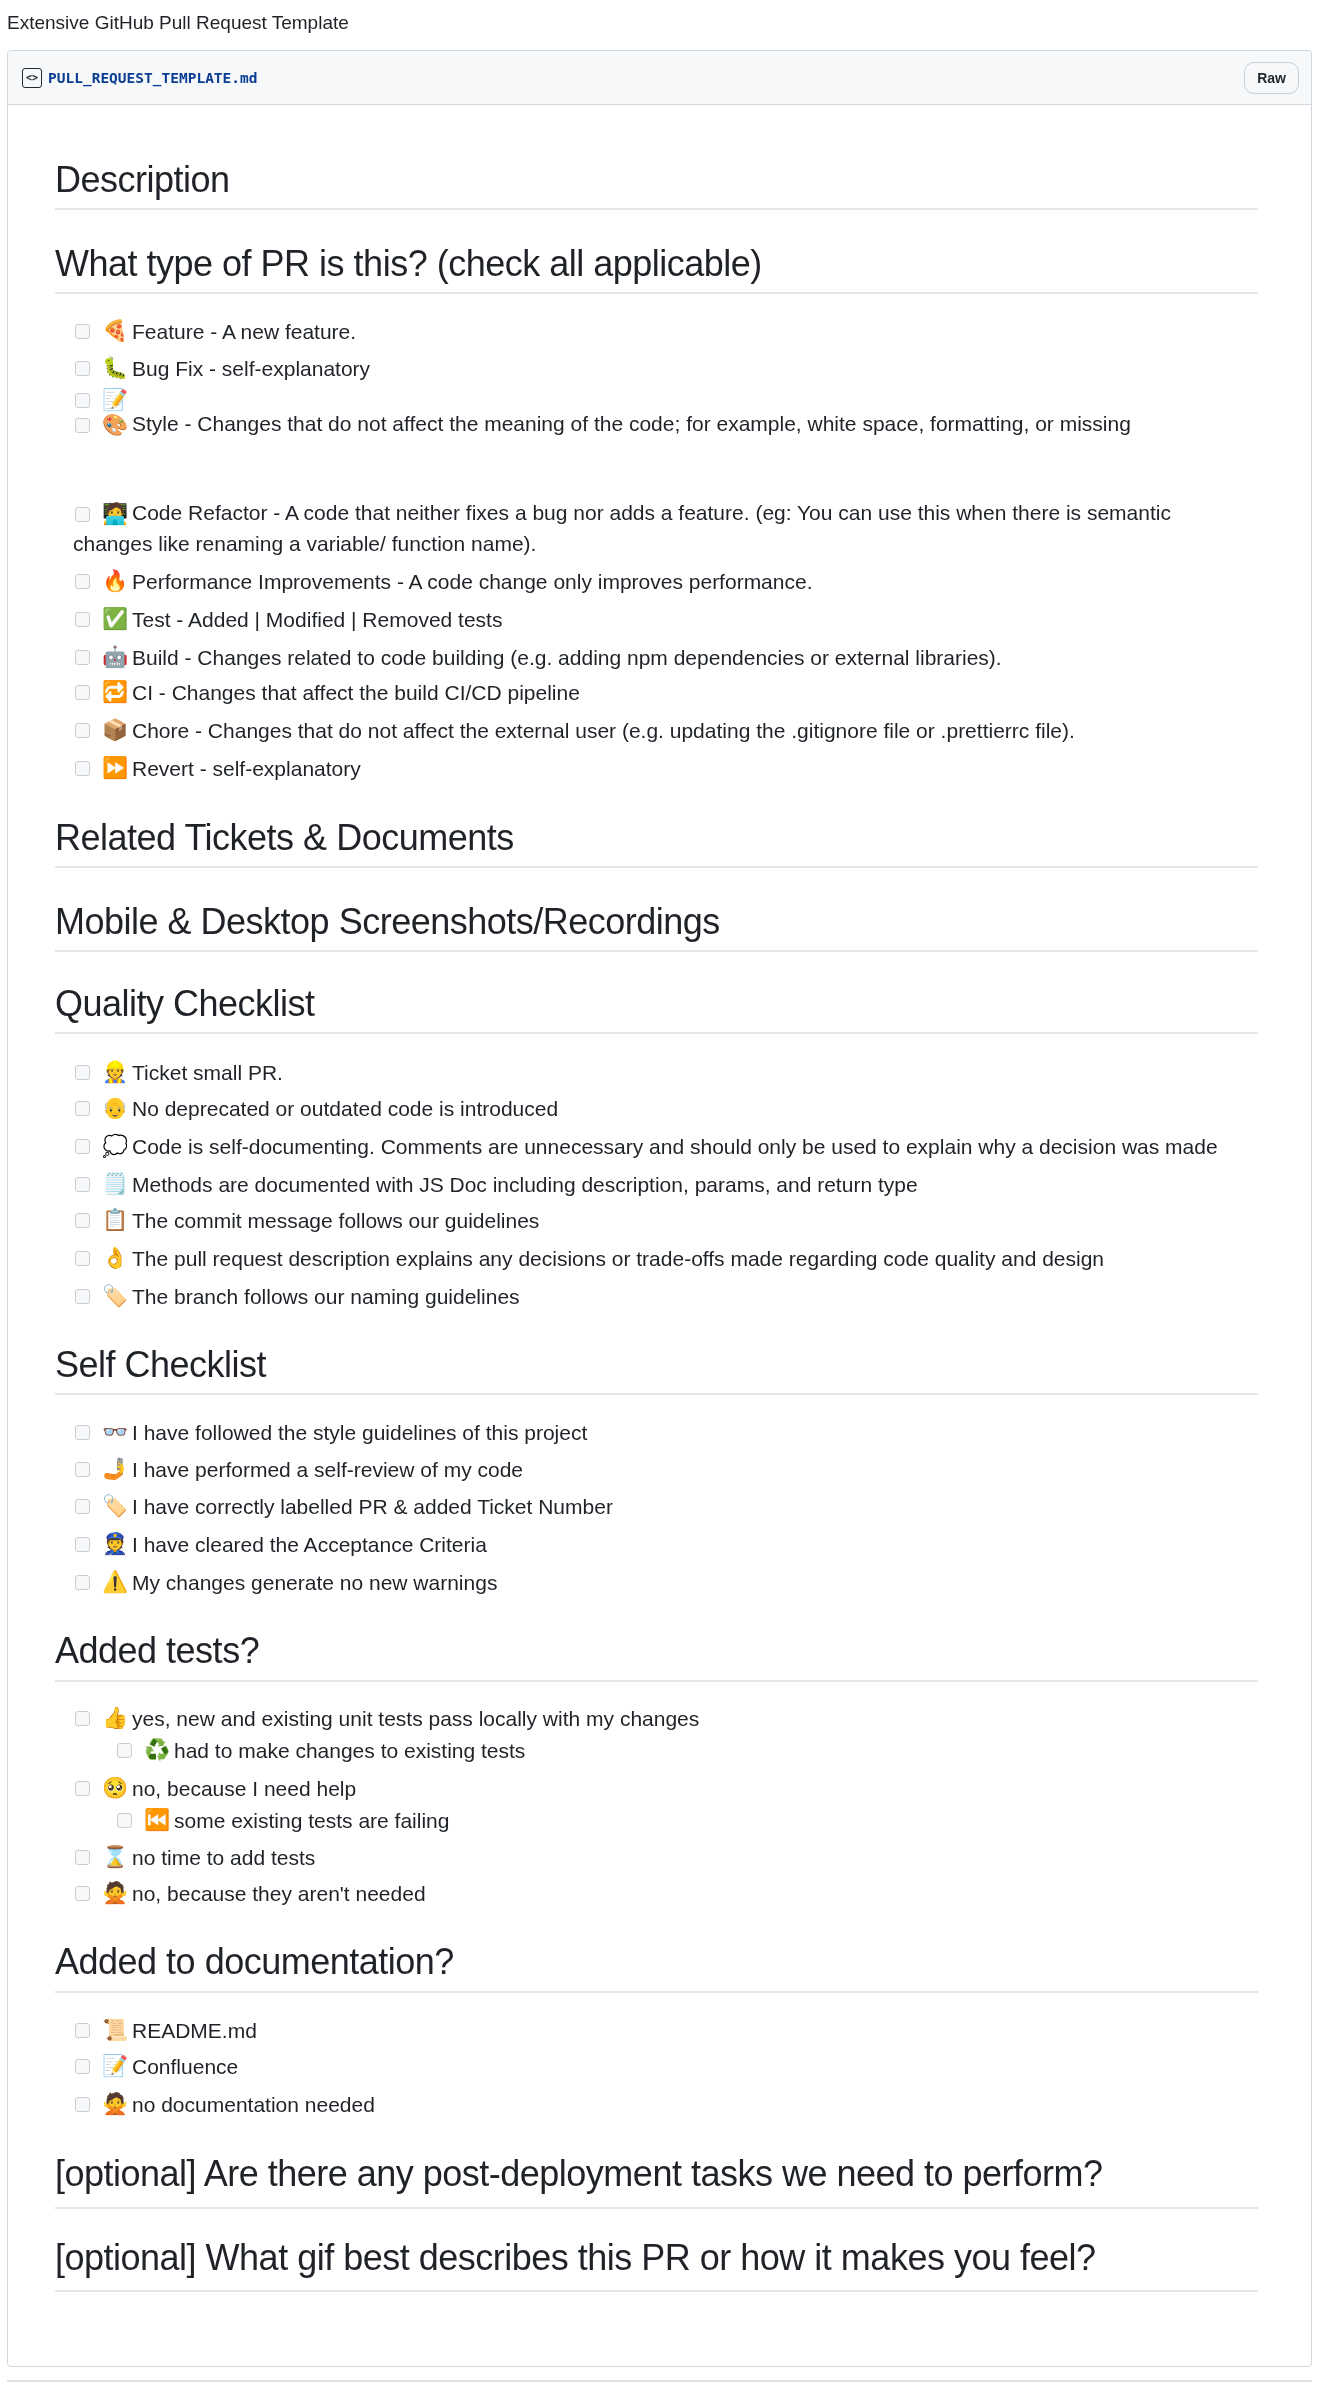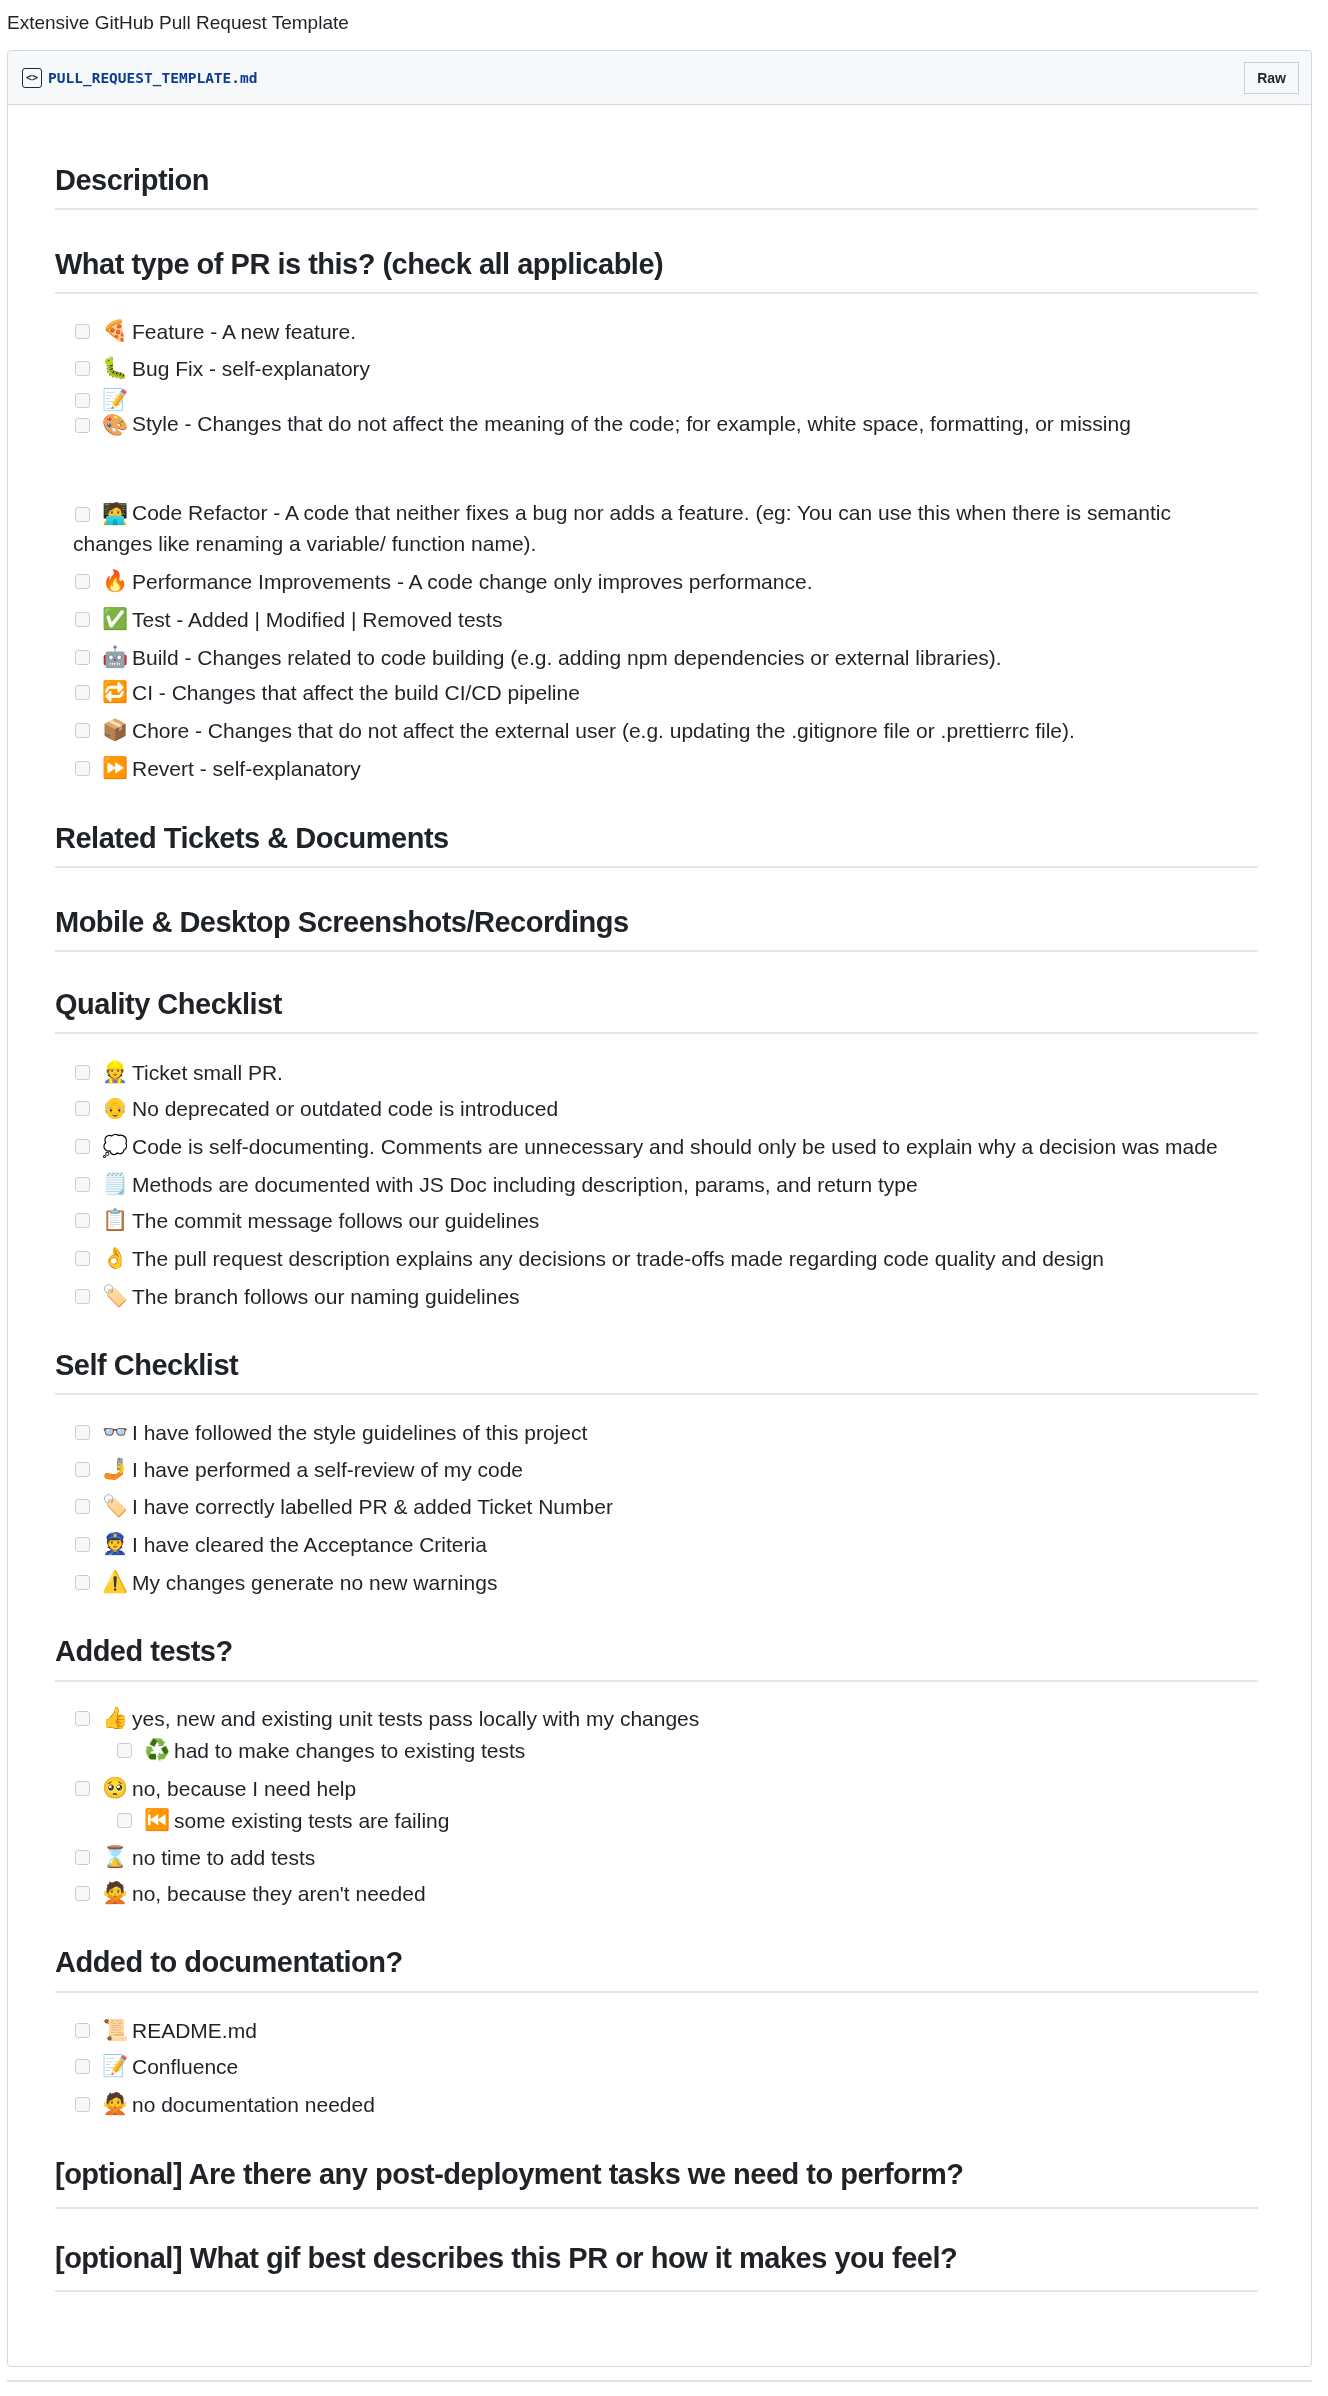--- a/index.html
+++ b/index.html
@@ -3,23 +3,23 @@
 <meta charset="utf-8">
 <style>
   * { box-sizing: border-box; margin: 0; padding: 0; }
   html, body { width: 1328px; height: 2396px; background: #ffffff; overflow: hidden; }
   body { font-family: "Liberation Sans", "DejaVu Sans", sans-serif; color: #1f2328; position: relative; }
   .page-title { position: absolute; left: 7px; top: 12px; font-size: 19px; color: #1f2328; }
   .file-box { position: absolute; left: 7px; top: 50px; width: 1305px; height: 2317px; border: 1px solid #d0d7de; border-radius: 4px; background: #fff; }
   .file-header { height: 54px; background: #f6f8fa; border-bottom: 1px solid #d0d7de; display: flex; align-items: center; padding: 0 12px 0 14px; border-radius: 4px 4px 0 0; }
   .file-icon { width: 20px; height: 20px; border: 1.5px solid #24292f; border-radius: 3px; display: inline-flex; align-items: center; justify-content: center; font-size: 10px; font-family: "DejaVu Sans Mono", monospace; color: #24292f; margin-right: 6px; font-weight: bold; }
   .file-name { font-family: "DejaVu Sans Mono", "Liberation Mono", monospace; font-weight: bold; font-size: 14.5px; color: #0a3d91; }
-  .raw-btn { margin-left: auto; border: 1px solid #c9cfd6; border-radius: 0; background: #f6f8fa; padding: 7px 12px; font-size: 14px; font-weight: bold; color: #24292f; }
+  .raw-btn { margin-left: auto; border: 1px solid #c9cfd6; border-radius: 10px; background: #f6f8fa; padding: 7px 12px; font-size: 14px; font-weight: bold; color: #24292f; }
   .content { position: absolute; left: 55px; top: 104px; width: 1203px; }
-  h2 { position: absolute; left: 0; font-size: 29px; font-weight: bold; color: #1f2328; letter-spacing: -0.5px; white-space: nowrap; line-height: 40px; }
+  h2 { position: absolute; left: 0; font-size: 36px; font-weight: normal; color: #1f2328; letter-spacing: -0.5px; white-space: nowrap; line-height: 40px; }
   .rule { position: absolute; left: 0; width: 1203px; height: 2px; background: #e4e7ea; }
   .item { position: absolute; left: 0; font-size: 21px; line-height: 31px; color: #1f2328; white-space: nowrap; display: flex; align-items: center; }
   .item.wrap { white-space: normal; display: block; width: 1170px; line-height: 31px; }
   .cb { display: inline-block; width: 15px; height: 15px; border: 1px solid #c9cdd2; border-radius: 3px; background: #f6f8fa; margin-left: 20px; margin-right: 12px; vertical-align: middle; flex: none; }
   .emoji { display: inline-block; width: 26px; font-size: 21px; line-height: 1; margin-right: 4px; vertical-align: middle; text-align: center; font-family: "DejaVu Sans", sans-serif; }
   .wrap .cont { display: block; padding-left: 18px; }
   .sub { left: 42px; }
   .bottom-line { position: absolute; left: 7px; top: 2380px; width: 1305px; height: 2px; background: #dfe3e7; }
 </style>
 </head>

